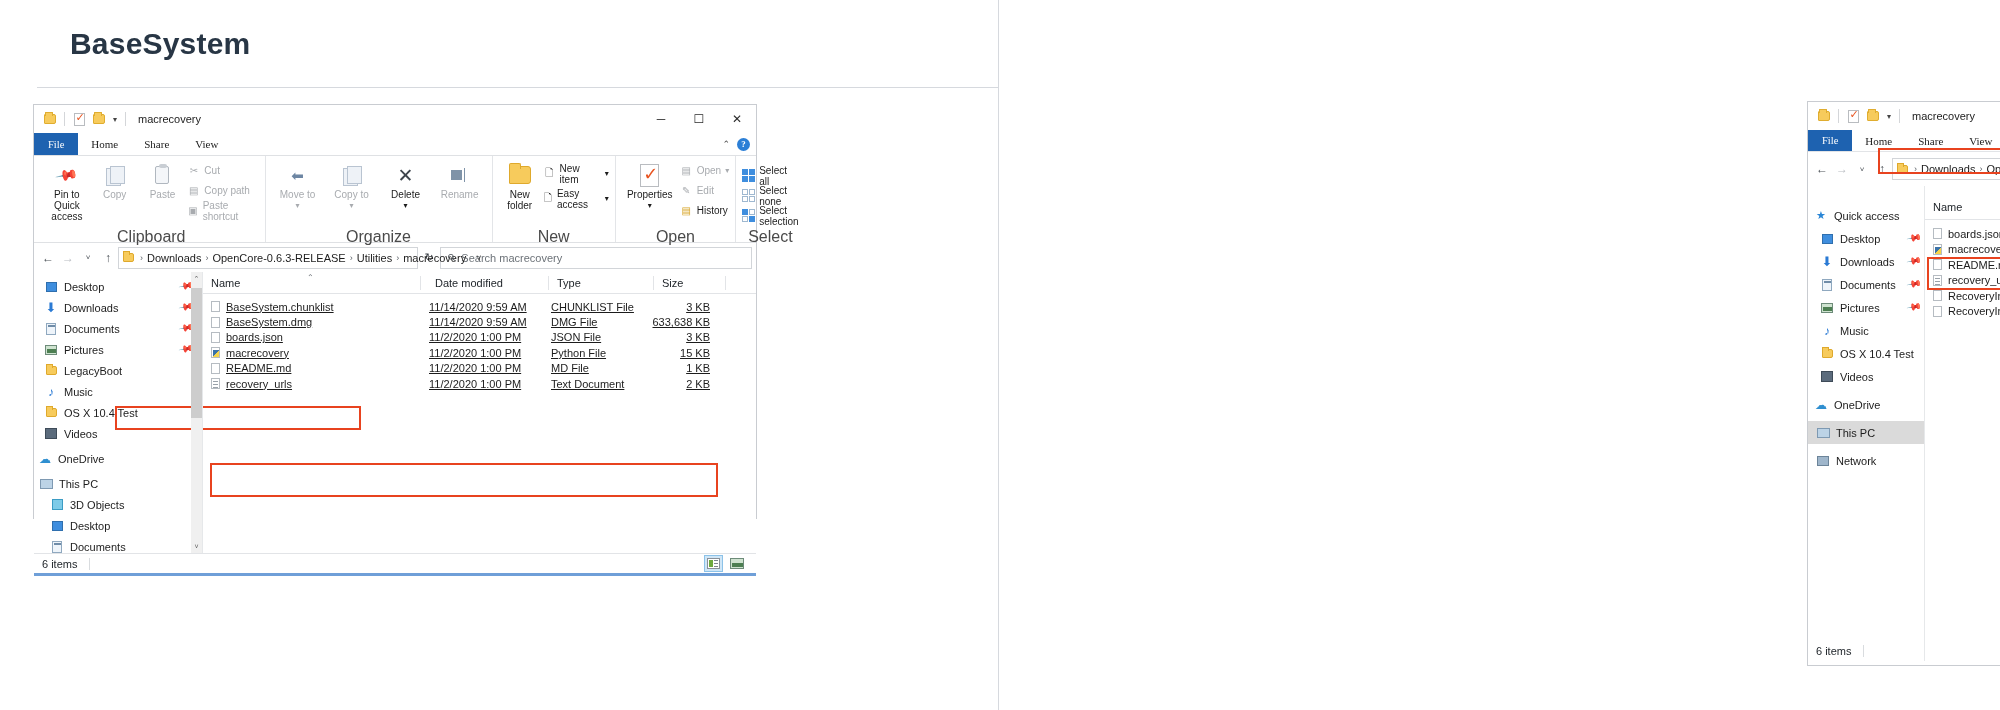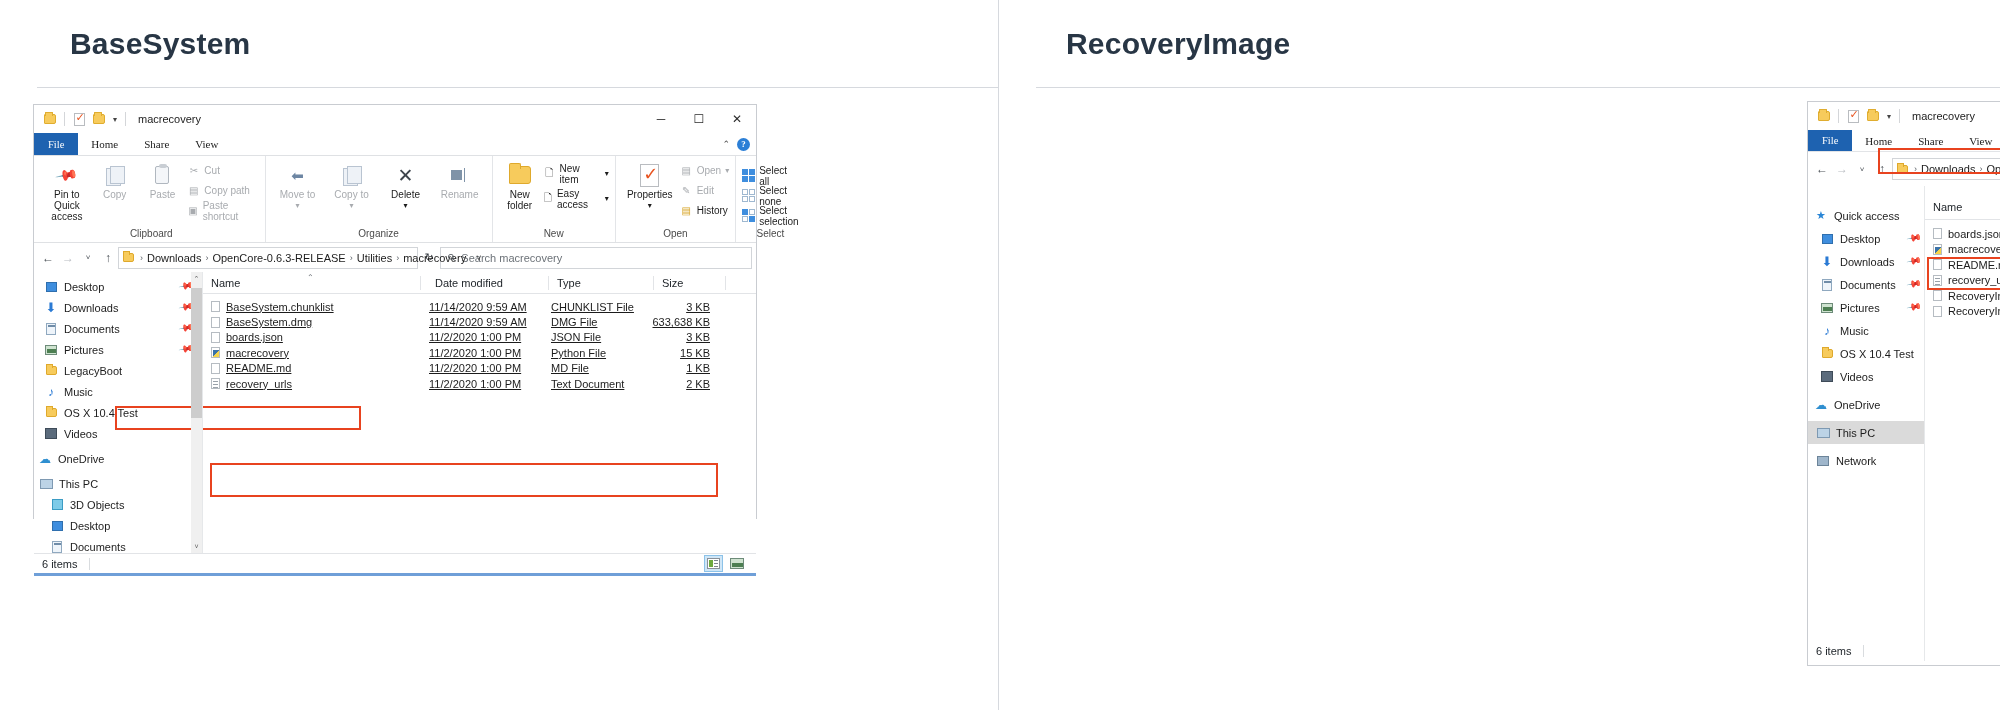--- a/index.html
+++ b/index.html
@@ -80,21 +80,21 @@
   }
 
   
   .ribbon {
     height: 88px; border-top:1px solid #dfe1e4; border-bottom:1px solid #dfe1e4;
     display:flex; background:#fff; padding-left:4px;
   }
   .rgroup { display:flex; flex-direction:column; border-right:1px solid #e3e5e8; }
   .rgroup:last-child { border-right:none; }
   .rgroup-body { flex:1; display:flex; align-items:flex-start; padding: 5px 6px 0 6px; gap: 2px; }
-  .rgroup-label { height:14px; text-align:center; font-size:10px; color:#4a4a4a; padding-bottom:2px; }
+  .rgroup-label { height:14px; text-align:center; font-size:16px; color:#4a4a4a; padding-bottom:2px; }
 
   .bigbtn {
     width:52px; display:flex; flex-direction:column; align-items:center;
     font-size:10px; color:#1c1c1c; line-height:11px; text-align:center;
   }
   .bigbtn .glyph { height:28px; display:flex; align-items:center; justify-content:center; }
   .bigbtn.dim { color:#a8abaf; }
 
   .smallcol { display:flex; flex-direction:column; justify-content:center; padding-top:1px; gap:3px; }
   .smallbtn { display:flex; align-items:center; gap:4px; font-size:10px; color:#1c1c1c; height:17px; }
@@ -684,23 +684,20 @@
           <span class="vt">
               <span class="thumbview"></span>
             </span>
         </div>
         <span class="blue-underline"></span>
       </div>
     </div>
   </div>
 
   <div class="panel panel-right">
-    <div class="panel-head">
-      <div class="panel-title">RecoveryImage</div>
-    </div>
 
     <div class="explorer win-right">
 
       <div class="titlebar">
         <div class="qat">
           <span class="ico">
               <span class="folder-ico"></span>
             </span>
           <span class="qat-sep"></span>
           <span class="ico">

